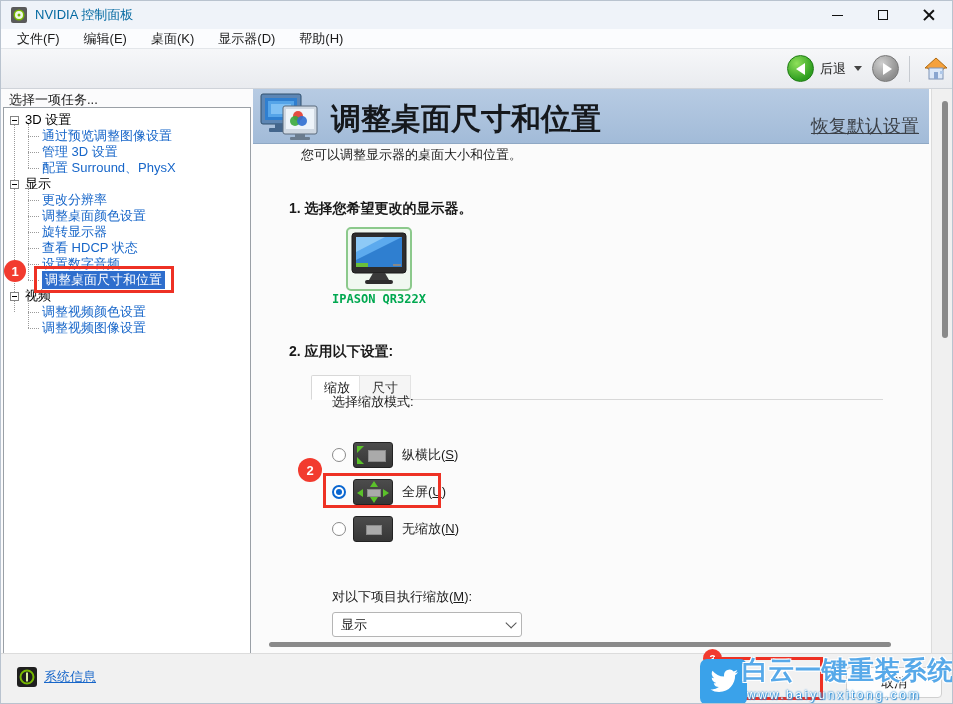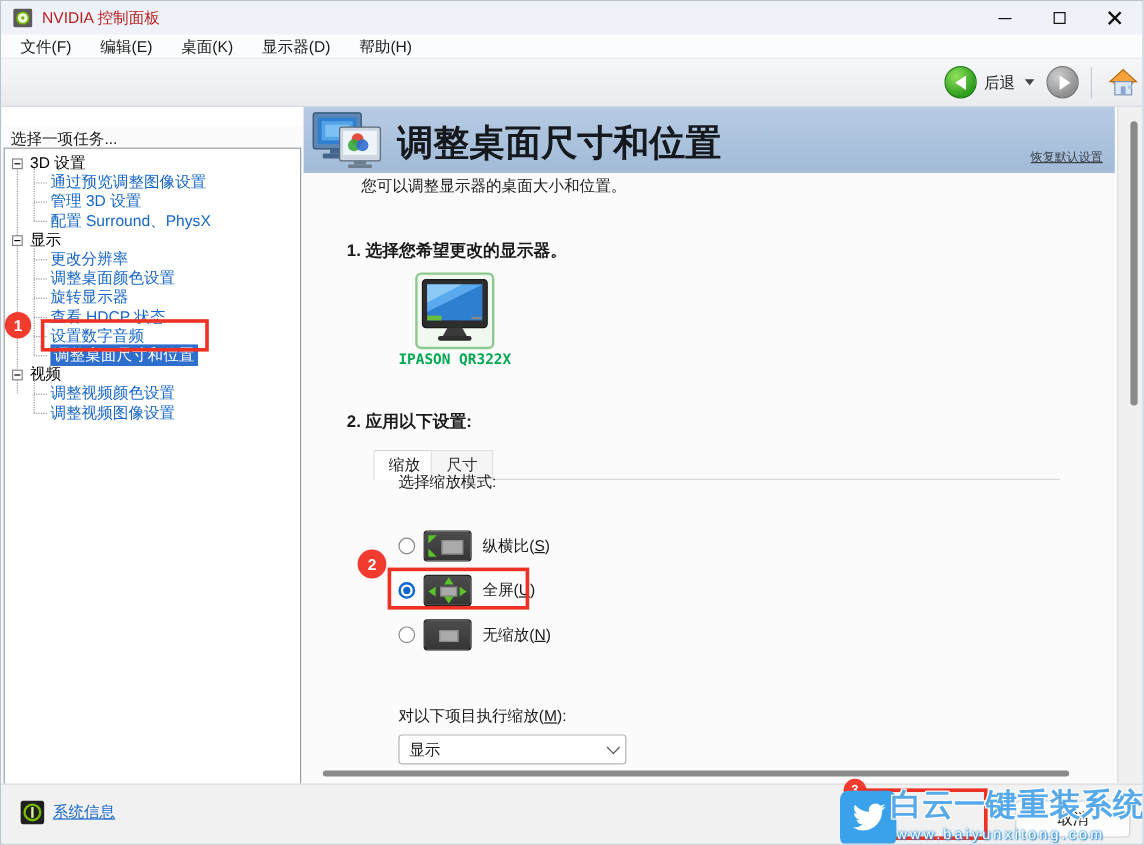--- a/index.html
+++ b/index.html
@@ -3,21 +3,21 @@
 <meta charset="utf-8">
 <style>
   * { margin:0; padding:0; box-sizing:border-box; }
   html,body { width:953px; height:704px; }
   body { font-family:"Liberation Sans", sans-serif; font-size:13px; color:#1a1a1a; }
   .window { position:relative; width:953px; height:704px; background:#fff; border:1px solid #b9c3cf; overflow:hidden; }
 
   
   .titlebar { position:absolute; left:0; top:0; width:100%; height:28px; background:#eff3f9; display:flex; align-items:center; }
   .app-icon { margin-left:10px; width:16px; height:16px; }
-  .app-title { margin-left:8px; font-size:13px; color:#b91c1c; }
+  .app-title { margin-left:8px; font-size:13px; color:#0369a1; }
   .win-controls { position:absolute; right:0; top:0; height:28px; display:flex; }
   .win-btn { width:46px; height:28px; display:flex; align-items:center; justify-content:center; cursor:pointer; }
   .glyph-min { width:11px; height:1px; background:#111; display:block; }
   .glyph-max { width:10px; height:10px; border:1px solid #111; display:block; }
   .glyph-close { position:relative; width:12px; height:12px; display:block; }
   .glyph-close::before,.glyph-close::after { content:""; position:absolute; left:5px; top:-1px; width:1.5px; height:14px; background:#111; }
   .glyph-close::before { transform:rotate(45deg); } .glyph-close::after { transform:rotate(-45deg); }
 
   
   .menubar { position:absolute; left:0; top:28px; width:100%; height:20px; background:#fbfcfe; border-bottom:1px solid #e3e6ea; display:flex; align-items:center; padding-left:4px; }
@@ -30,21 +30,21 @@
   .circ-back { background:radial-gradient(circle at 35% 30%, #8fe05a, #2e9e1f 70%); border:1px solid #1d7a13; }
   .circ-fwd  { background:radial-gradient(circle at 35% 30%, #cfcfcf, #8f8f8f 70%); border:1px solid #777; }
   .arrow-left { position:absolute; left:8px; top:7px; width:0; height:0; border-top:6px solid transparent; border-bottom:6px solid transparent; border-right:9px solid #fff; }
   .arrow-right { position:absolute; left:10px; top:7px; width:0; height:0; border-top:6px solid transparent; border-bottom:6px solid transparent; border-left:9px solid #fff; }
   .back-label { margin-left:6px; }
   .caret-down { width:0; height:0; border-left:4px solid transparent; border-right:4px solid transparent; border-top:5px solid #444; margin:0 10px 0 8px; }
   .tb-sep { width:1px; height:26px; background:#c6cad0; margin:0 10px; }
   .home-btn { width:32px; height:32px; display:flex; align-items:center; justify-content:center; cursor:pointer; }
 
   
-  .sidebar { position:absolute; left:0; top:104px; width:252px; height:564px; background:#fbfbfc; }
+  .sidebar { position:absolute; left:0; top:88px; width:252px; height:564px; background:#fbfbfc; }
   .sidebar-heading { position:absolute; left:8px; top:2px; color:#222; }
   .tree-panel { position:absolute; left:2px; top:18px; width:248px; height:552px; background:#fff; border:1px solid #9aa0a6; overflow:hidden; }
   .tree { position:relative; padding-top:4px; font-size:13px; }
   .root-vline { position:absolute; left:10px; top:12px; height:192px; border-left:1px dotted #9a9a9a; }
   .tree-row { height:16px; display:flex; align-items:center; }
   .tree-root-row { padding-left:6px; }
   .minus-box { width:9px; height:9px; border:1px solid #848484; background:#fff; position:relative; margin-right:6px; flex:0 0 auto; }
   .minus-box::after { content:""; position:absolute; left:1px; top:3px; width:5px; height:1px; background:#000; }
   .tree-root-label { color:#000; }
   .tree-children { position:relative; margin-left:24px; }
@@ -53,21 +53,21 @@
   .tree-child::before { content:""; width:11px; border-top:1px dotted #9a9a9a; margin-right:3px; flex:0 0 auto; }
   .tree-link { color:#1766c9; white-space:nowrap; }
   .tree-link.sel { background:#2e6ecd; color:#fff; padding:0 3px; }
   .sysinfo { position:absolute; left:16px; top:666px; display:flex; align-items:center; cursor:pointer; }
   .sysinfo-label { margin-left:7px; color:#1766c9; text-decoration:underline; }
 
   
   .content { position:absolute; left:252px; top:88px; width:678px; height:564px; background:#fbfbfb; }
   .banner { position:absolute; left:0; top:0; width:676px; height:55px; background:linear-gradient(180deg,#b7cbe3,#a2bbd8); border-bottom:1px solid #8fa8c4; }
   .banner-title { position:absolute; left:78px; top:10px; font-family:"Liberation Serif", serif; font-weight:bold; font-size:30px; color:#15181c; }
-  .restore-link { position:absolute; right:10px; bottom:5px; font-size:10px; color:#3c4148; text-decoration:underline; cursor:pointer; }
+  .restore-link { position:absolute; right:10px; bottom:5px; font-size:18px; color:#3c4148; text-decoration:underline; cursor:pointer; }
   .intro { position:absolute; left:48px; top:57px; }
   .step-label { position:absolute; left:36px; font-weight:bold; font-size:14px; }
   .step1-label { top:111px; }
   .step2-label { top:254px; }
 
   .monitor-tile { position:absolute; left:93px; top:138px; width:66px; height:64px; border:2px solid #8cc98c; border-radius:5px; background:#f0f8f0; display:flex; align-items:center; justify-content:center; cursor:pointer; }
   .monitor-name { position:absolute; left:56px; top:203px; width:140px; text-align:center; font-family:"DejaVu Sans Mono", monospace; font-size:12px; font-weight:bold; color:#00a850; }
 
   .tabstrip-line { position:absolute; left:58px; top:310px; width:572px; border-bottom:1px solid #d8d8d8; }
   .tab { position:absolute; top:286px; height:25px; padding:0 12px; line-height:24px; cursor:pointer; }

